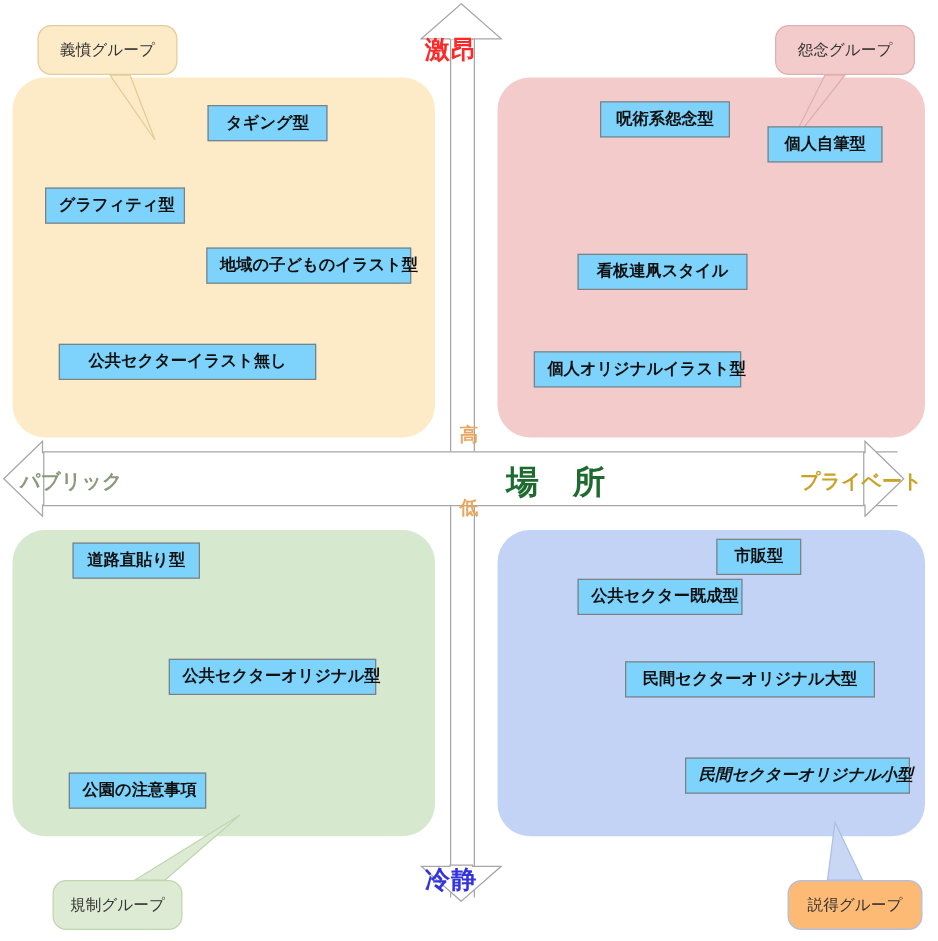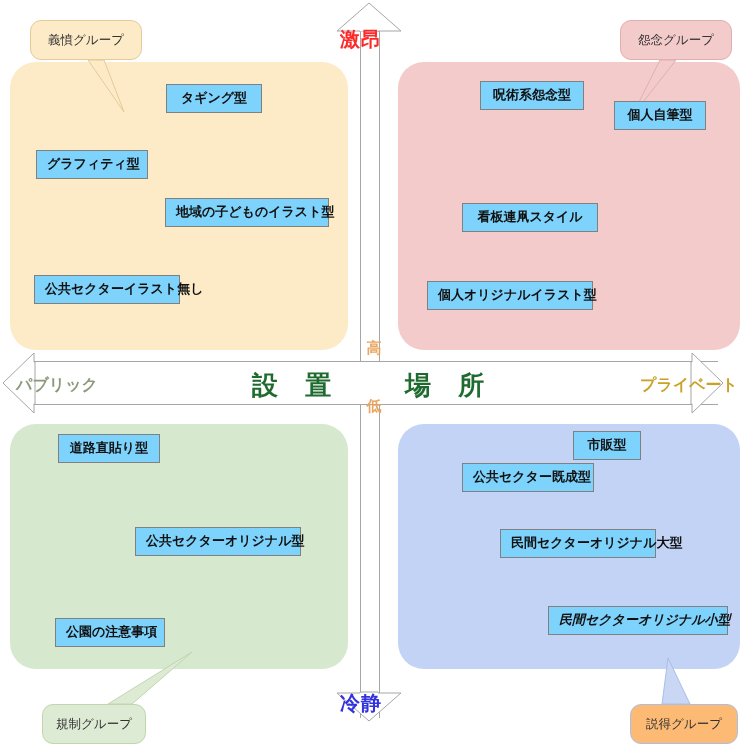--- a/index.html
+++ b/index.html
@@ -88,21 +88,20 @@
     <svg width="34" height="62" viewBox="0 0 34 62">
         <polygon points="33,31 2,1 2,10 1,10 1,52 2,52 2,61" fill="#fff" stroke="#a6a6a6" stroke-width="1"></polygon>
       </svg>
   </div>
 
   <div class="axis-cap" id="cap-top" style="color: rgb(255, 40, 40);">激昂</div>
   <div class="axis-cap" id="cap-bottom" style="color: rgb(51, 51, 222);">冷静</div>
   <div class="axis-cap" id="cap-left" style="color: rgb(138, 154, 123);">パブリック</div>
   <div class="axis-cap" id="cap-right" style="color: rgb(201, 162, 39);">プライベート</div>
 
-  <div class="center-title" id="title-left" style="color: rgb(31, 107, 47);">設 置</div>
   <div class="center-title" id="title-right" style="color: rgb(31, 107, 47);">場 所</div>
 
   <div class="v-cap" id="v-cap-hi" style="color: rgb(232, 163, 92);">高</div>
   <div class="v-cap" id="v-cap-lo" style="color: rgb(232, 163, 92);">低</div>
 
   <svg class="tail" id="tails" width="750" height="753" style="left:0;top:0;">
     <polygon points="104,60 124,112 88,60" fill="#FDEBC8" stroke="#E3CB9A" stroke-width="1"></polygon>
     <polygon points="660,60 632,116 676,60" fill="#F4CBCB" stroke="#E0AFAF" stroke-width="1"></polygon>
     <polygon points="108,704 192,652 132,704" fill="#DEEBD4" stroke="#BFD6AF" stroke-width="1"></polygon>
     <polygon points="662,704 668,658 690,704" fill="#C9D7F5" stroke="#A9BEE8" stroke-width="1"></polygon>
@@ -112,27 +111,27 @@
       <div class="callout tl" style="left: 30px; top: 20px; width: 112px; height: 40px; display: flex; align-items: center; justify-content: center;">義憤グループ</div>
       <div class="callout tr" style="left: 620px; top: 20px; width: 112px; height: 40px; display: flex; align-items: center; justify-content: center;">怨念グループ</div>
       <div class="callout bl" style="left: 42px; top: 704px; width: 104px; height: 40px; display: flex; align-items: center; justify-content: center;">規制グループ</div>
       <div class="callout br" style="left: 630px; top: 704px; width: 108px; height: 40px; display: flex; align-items: center; justify-content: center;">説得グループ</div>
     </div>
 
   <div id="item-layer">
       <div class="item" style="left: 166px; top: 84px; width: 96px; text-align: center;">タギング型</div>
       <div class="item" style="left: 36px; top: 150px; width: 112px; text-align: right;">グラフィティ型</div>
       <div class="item" style="left: 165px; top: 198px; width: 164px; text-align: center;">地域の子どものイラスト型</div>
-      <div class="item" style="left: 34px; top: 275px; width: 146px; text-align: center;">公共セクターイラスト無し</div>
+      <div class="item" style="left: 47px; top: 275px; width: 206px; text-align: center;">公共セクターイラスト無し</div>
       <div class="item" style="left: 480px; top: 81px; width: 104px; text-align: center;">呪術系怨念型</div>
       <div class="item" style="left: 614px; top: 101px; width: 92px; text-align: center;">個人自筆型</div>
       <div class="item" style="left: 462px; top: 203px; width: 136px; text-align: center;">看板連凧スタイル</div>
       <div class="item" style="left: 427px; top: 281px; width: 166px; text-align: center;">個人オリジナルイラスト型</div>
       <div class="item" style="left: 58px; top: 434px; width: 102px; text-align: center;">道路直貼り型</div>
       <div class="item" style="left: 135px; top: 527px; width: 166px; text-align: center;">公共セクターオリジナル型</div>
       <div class="item" style="left: 55px; top: 618px; width: 110px; text-align: center;">公園の注意事項</div>
       <div class="item" style="left: 573px; top: 431px; width: 68px; text-align: center;">市販型</div>
       <div class="item" style="left: 462px; top: 463px; width: 132px; text-align: center;">公共セクター既成型</div>
-      <div class="item" style="left: 500px; top: 529px; width: 156px; text-align: right;">民間セクターオリジナル大型</div>
+      <div class="item" style="left: 500px; top: 529px; width: 200px; text-align: center;">民間セクターオリジナル大型</div>
       <div class="item" style="left: 548px; top: 606px; width: 180px; text-align: center; font-style: italic;">民間セクターオリジナル小型</div>
     </div>
 
 </div>
 
 </body></html>

